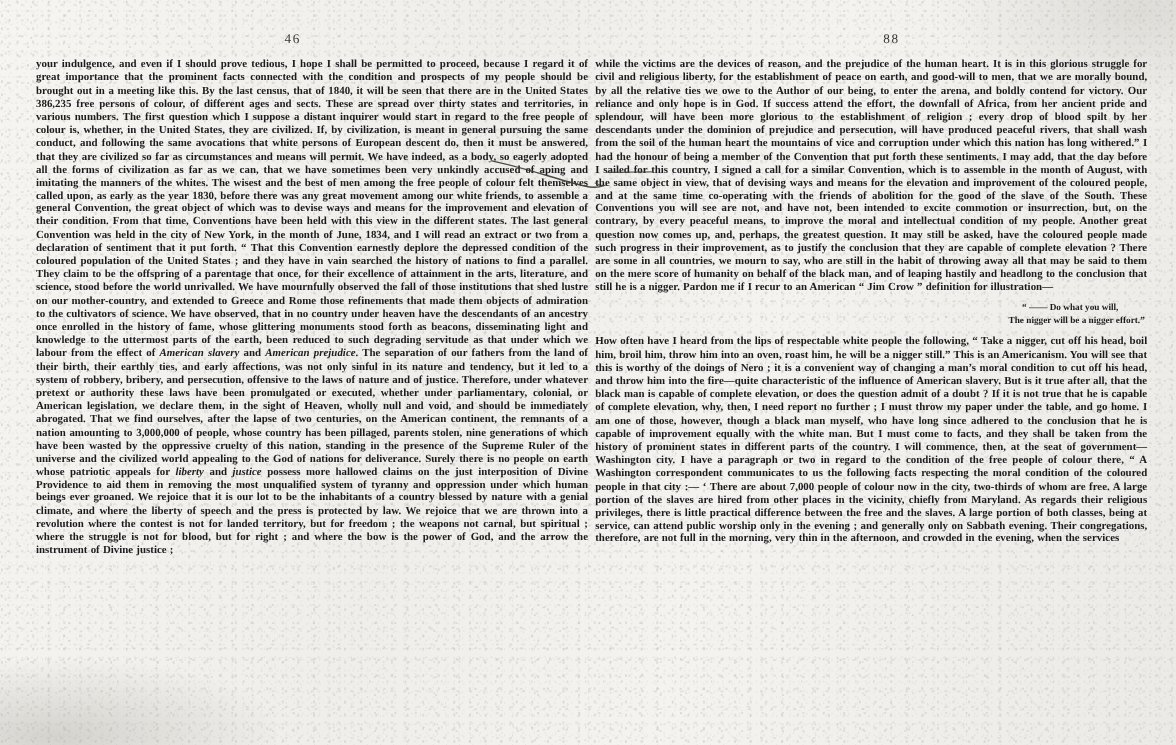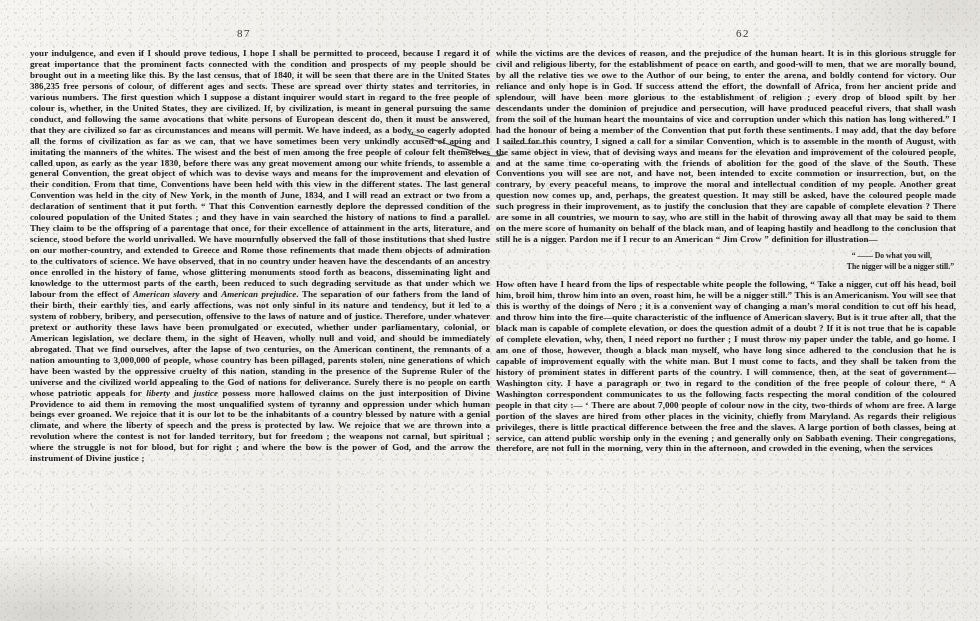--- a/index.html
+++ b/index.html
@@ -135,34 +135,34 @@
 <body>
 
 <div id="scan-page">
 
   <div id="scan-noise"></div>
   <div id="scan-blotch-bl"></div>
   <div id="scan-blotch-tr"></div>
 
   <div class="column" id="column-left">
 
-    <div class="folio">87</div>
+    <div class="folio">46</div>
 
     <p class="body-text"><span>your indulgence, and even if I should prove tedious, I hope I shall be permitted to proceed, because I regard it of great importance that the prominent facts connected with the condition and prospects of my people should be brought out in a meeting like this.  By the last census, that of 1840, it will be seen that there are in the United States 386,235 free persons of colour, of different ages and sects.  These are spread over thirty states and territories, in various numbers.  The first question which I suppose a distant inquirer would start in regard to the free people of colour is, whether, in the United States, they are civilized.  If, by civilization, is meant in general pursuing the same conduct, and following the same avocations that white persons of European descent do, then it must be answered, that they are civilized so far as circumstances and means will permit.  We have indeed, as a body, so eagerly adopted all the forms of civilization as far as we can, that we have sometimes been very unkindly accused of aping and imitating the manners of the whites.  The wisest and the best of men among the free people of colour felt themselves called upon, as early as the year 1830, before there was any great movement among our white friends, to assemble a general Convention, the great object of which was to devise ways and means for the improvement and elevation of their condition.  From that time, Conventions have been held with this view in the different states.  The last general Convention was held in the city of New York, in the month of June, 1834, and I will read an extract or two from a declaration of sentiment that it put forth.  “ That this Convention earnestly deplore the depressed condition of the coloured population of the United States ; and they have in vain searched the history of nations to find a parallel.  They claim to be the offspring of a parentage that once, for their excellence of attainment in the arts, literature, and science, stood before the world unrivalled.  We have mournfully observed the fall of those institutions that shed lustre on our mother-country, and extended to Greece and Rome those refinements that made them objects of admiration to the cultivators of science.  We have observed, that in no country under heaven have the descendants of an ancestry once enrolled in the history of fame, whose glittering monuments stood forth as beacons, disseminating light and knowledge to the uttermost parts of the earth, been reduced to such degrading servitude as that under which we labour from the effect of </span><i>American slavery</i><span> and </span><i>American prejudice</i><span>.  The separation of our fathers from the land of their birth, their earthly ties, and early affections, was not only sinful in its nature and tendency, but it led to a system of robbery, bribery, and persecution, offensive to the laws of nature and of justice.  Therefore, under whatever pretext or authority these laws have been promulgated or executed, whether under parliamentary, colonial, or American legislation, we declare them, in the sight of Heaven, wholly null and void, and should be immediately abrogated.  That we find ourselves, after the lapse of two centuries, on the American continent, the remnants of a nation amounting to 3,000,000 of people, whose country has been pillaged, parents stolen, nine generations of which have been wasted by the oppressive cruelty of this nation, standing in the presence of the Supreme Ruler of the universe and the civilized world appealing to the God of nations for deliverance.  Surely there is no people on earth whose patriotic appeals for </span><i>liberty</i><span> and </span><i>justice</i><span> possess more hallowed claims on the just interposition of Divine Providence to aid them in removing the most unqualified system of tyranny and oppression under which human beings ever groaned. We rejoice that it is our lot to be the inhabitants of a country blessed by nature with a genial climate, and where the liberty of speech and the press is protected by law.  We rejoice that we are thrown into a revolution where the contest is not for landed territory, but for freedom ;  the weapons not carnal, but spiritual ;  where the struggle is not for blood, but for right ;  and where the bow is the power of God, and the arrow the instrument of Divine justice ;</span></p>
   </div>
 
   <div class="column" id="column-right">
 
-    <div class="folio">62</div>
+    <div class="folio">88</div>
 
     <p class="body-text">while the victims are the devices of reason, and the prejudice of the human heart.  It is in this glorious struggle for civil and religious liberty, for the establishment of peace on earth, and good-will to men, that we are morally bound, by all the relative ties we owe to the Author of our being, to enter the arena, and boldly contend for victory.  Our reliance and only hope is in God.  If success attend the effort, the downfall of Africa, from her ancient pride and splendour, will have been more glorious to the establishment of religion ; every drop of blood spilt by her descendants under the dominion of prejudice and persecution, will have produced peaceful rivers, that shall wash from the soil of the human heart the mountains of vice and corruption under which this nation has long withered.”   I had the honour of being a member of the Convention that put forth these sentiments.  I may add, that the day before I sailed for this country, I signed a call for a similar Convention, which is to assemble in the month of August, with the same object in view, that of devising ways and means for the elevation and improvement of the coloured people, and at the same time co-operating with the friends of abolition for the good of the slave of the South.  These Conventions you will see are not, and have not, been intended to excite commotion or insurrection, but, on the contrary, by every peaceful means, to improve the moral and intellectual condition of my people.  Another great question now comes up, and, perhaps, the greatest question.  It may still be asked, have the coloured people made such progress in their improvement, as to justify the conclusion that they are capable of complete elevation ?  There are some in all countries, we mourn to say, who are still in the habit of throwing away all that may be said to them on the mere score of humanity on behalf of the black man, and of leaping hastily and headlong to the conclusion that still he is a nigger.  Pardon me if I recur to an American “ Jim Crow ” definition for illustration—</p>
 
     <div id="verse-block">
       <span class="verse-line verse-line-1">“ —— Do what you will,</span>
-      <span class="verse-line verse-line-2">The nigger will be a nigger still.”</span>
+      <span class="verse-line verse-line-2">The nigger will be a nigger effort.”</span>
     </div>
 
     <p class="body-text">How often have I heard from the lips of respectable white people the following, “ Take a nigger, cut off his head, boil him, broil him, throw him into an oven, roast him, he will be a nigger still.”  This is an Americanism.  You will see that this is worthy of the doings of Nero ; it is a convenient way of changing a man’s moral condition to cut off his head, and throw him into the fire—quite characteristic of the influence of American slavery.  But is it true after all, that the black man is capable of complete elevation, or does the question admit of a doubt ?  If it is not true that he is capable of complete elevation, why, then, I need report no further ;  I must throw my paper under the table, and go home.  I am one of those, however, though a black man myself, who have long since adhered to the conclusion that he is capable of improvement equally with the white man.  But I must come to facts, and they shall be taken from the history of prominent states in different parts of the country.  I will commence, then, at the seat of government—Washington city.  I have a paragraph or two in regard to the condition of the free people of colour there, “ A Washington correspondent communicates to us the following facts respecting the moral condition of the coloured people in that city :— ‘ There are about 7,000 people of colour now in the city, two-thirds of whom are free.  A large portion of the slaves are hired from other places in the vicinity, chiefly from Maryland.  As regards their religious privileges, there is little practical difference between the free and the slaves.  A large portion of both classes, being at service, can attend public worship only in the evening ; and generally only on Sabbath evening.  Their congregations, therefore, are not full in the morning, very thin in the afternoon, and crowded in the evening, when the services</p>
   </div>
 
   <div id="annotation-layer">
     <svg width="980" height="621" viewBox="0 0 980 621" style="position:absolute;left:0;top:0;">
       <path d="M 410 134 C 438 140, 466 150, 487 155 C 494 156.6, 499 156.2, 503 154.6" fill="none" stroke="#3f3c36" stroke-width="1.15" stroke-linecap="round" opacity="0.92"></path>
       <path d="M 496 152.5 C 499.5 154.2, 501.5 155.4, 504.5 154.4" fill="none" stroke="#3f3c36" stroke-width="1" stroke-linecap="round" opacity="0.8"></path>
     </svg>

